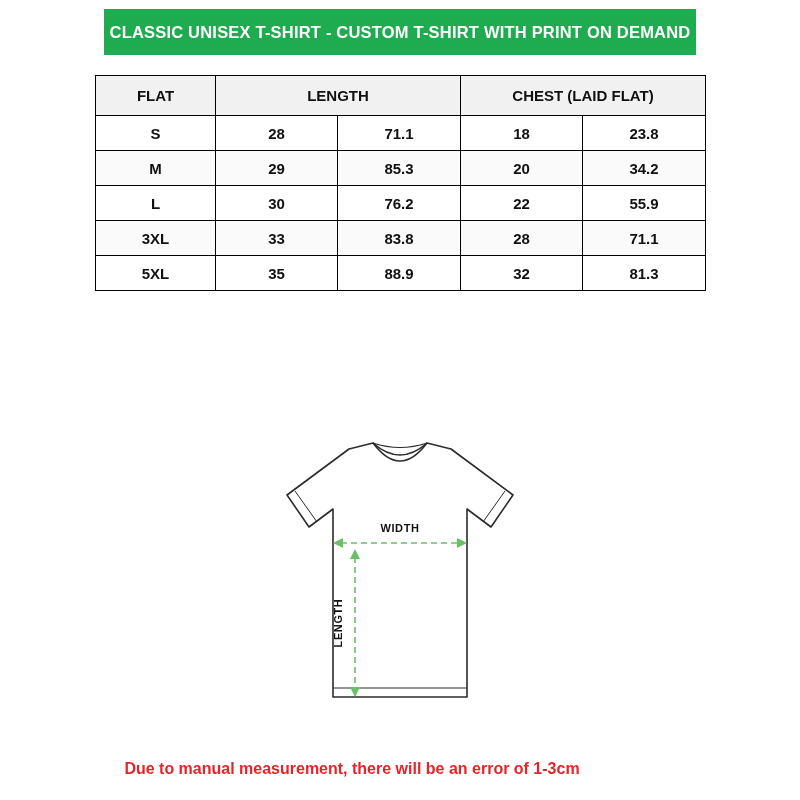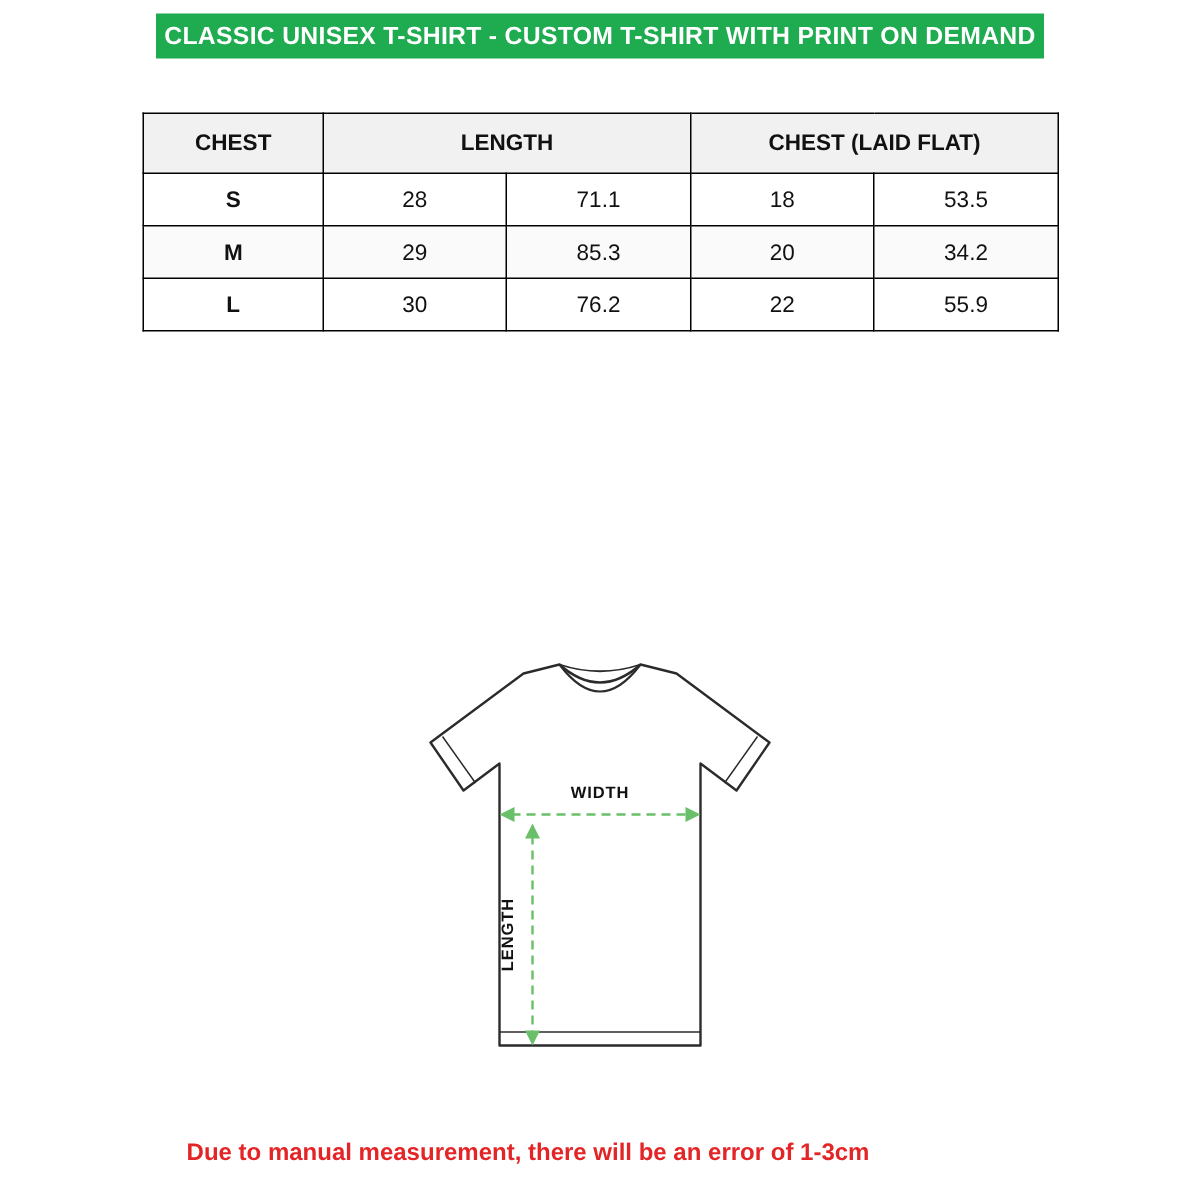--- a/index.html
+++ b/index.html
@@ -11,21 +11,21 @@
     height: 800px;
     margin: 0 auto;
     background: #ffffff;
     overflow: hidden;
   }
 
   
   .banner {
     position: absolute;
     left: 104px; top: 9px;
-    width: 592px; height: 30px;
+    width: 592px; height: 46px;
     background: #1fab4f;
     display: flex; align-items: center; justify-content: center;
   }
   .banner-title {
     color: #ffffff;
     font-weight: bold;
     font-size: 16.5px;
     letter-spacing: 0.2px;
     text-align: center;
     white-space: nowrap;
@@ -46,21 +46,21 @@
     vertical-align: middle;
     padding: 0;
     font-size: 15px;
     color: #111111;
   }
   .size-table thead th {
     height: 40px;
     background: #f1f1f1;
     font-weight: bold;
   }
-  .size-table tbody td { height: 35px; font-weight: normal; }
+  .size-table tbody td { height: 35px; font-weight: bold; }
   .size-table tbody tr:nth-child(even) td { background: #fafafa; }
   .size-table td.size-col { font-weight: bold; }
 
   
   .diagram {
     position: absolute;
     left: 255px; top: 425px;
     width: 290px; height: 300px;
   }
   .dim-label {
@@ -94,46 +94,60 @@
   <table class="size-table">
     <colgroup>
       <col style="width:120px">
         <col style="width:122px">
         <col style="width:123px">
         <col style="width:122px">
         <col style="width:123px">
     </colgroup>
     <thead>
       <tr>
-        <th>CHEST</th>
+        <th>FLAT</th>
         <th colspan="2">LENGTH</th>
         <th colspan="2">CHEST (LAID FLAT)</th>
       </tr>
     </thead>
     <tbody>
       <tr>
         <td class="size-col">S</td>
         <td>28</td>
         <td>71.1</td>
         <td>18</td>
-        <td>53.5</td>
+        <td>23.8</td>
       </tr>
       <tr>
         <td class="size-col">M</td>
         <td>29</td>
         <td>85.3</td>
         <td>20</td>
         <td>34.2</td>
       </tr>
       <tr>
         <td class="size-col">L</td>
         <td>30</td>
         <td>76.2</td>
         <td>22</td>
         <td>55.9</td>
+      </tr>
+      <tr>
+        <td class="size-col">3XL</td>
+        <td>33</td>
+        <td>83.8</td>
+        <td>28</td>
+        <td>71.1</td>
+      </tr>
+      <tr>
+        <td class="size-col">5XL</td>
+        <td>35</td>
+        <td>88.9</td>
+        <td>32</td>
+        <td>81.3</td>
       </tr>
     </tbody>
   </table>
 
   <div class="diagram">
     <svg viewBox="0 0 290 300" width="290" height="300">
 
       <path d="M118 18 Q145 42 172 18 L196 24 L258 70 L236 102 L212 84 L212 272 L78 272 L78 84 L54 102 L32 70 L94 24 Z" fill="#ffffff" stroke="#2b2b2b" stroke-width="1.6" stroke-linejoin="round"></path>
 
       <path d="M118 18 Q145 54 172 18" fill="none" stroke="#2b2b2b" stroke-width="1.4"></path>

